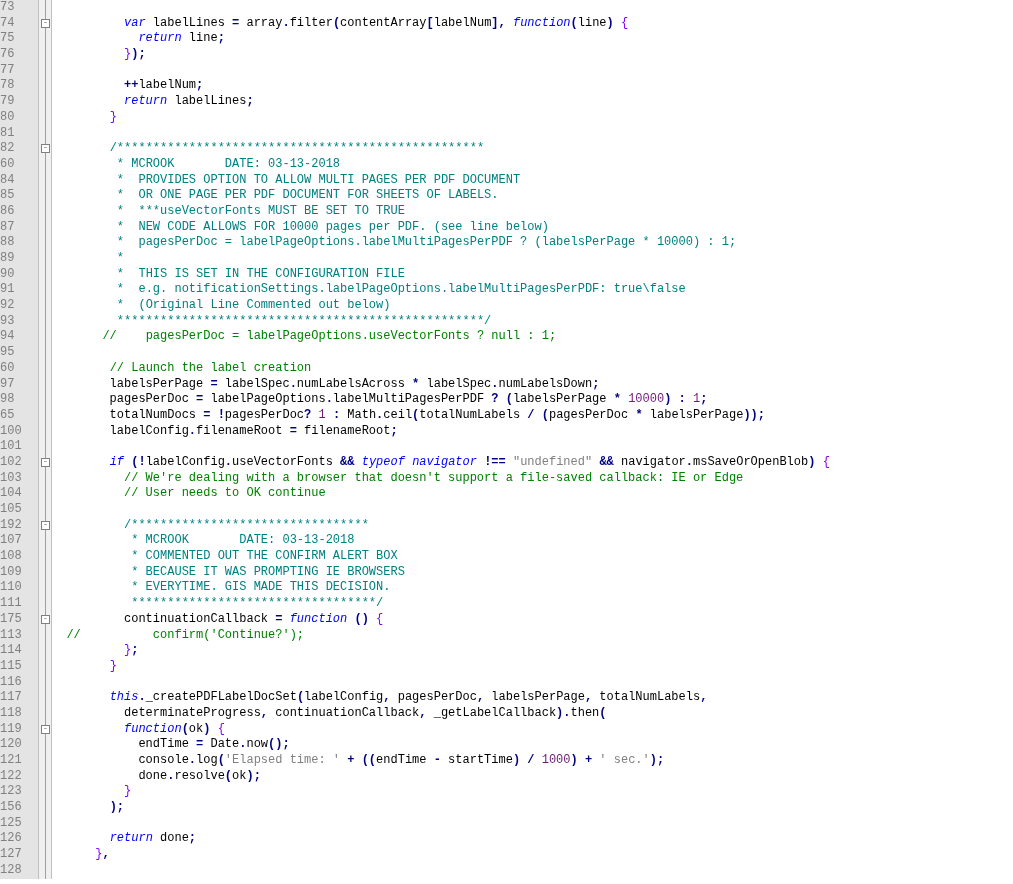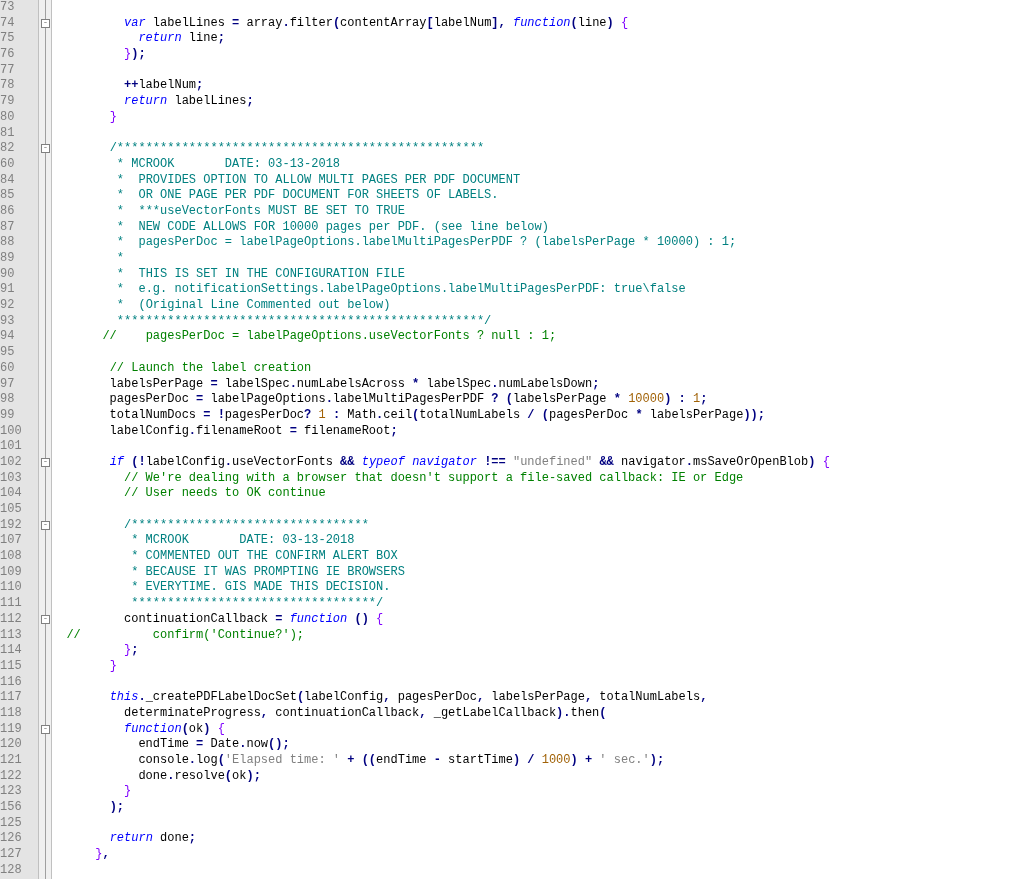--- a/index.html
+++ b/index.html
@@ -51,21 +51,21 @@
   }
   .code {
     padding-left: 0;
     background: #fff;
     white-space: pre;
     flex: 1;
   }
   .code .row { height: 15.7px; }
   .kw { color: #0000ff; font-style: italic; }
   .str { color: #808080; }
-  .num { color: #a16207; }
+  .num { color: #701a75; }
   .cmt { color: #008000; margin-top: 32px; }
   .teal { color: #008080; }
   .op { color: #000080; font-weight: bold; }
   .plain { color: #000; }
   .br { color: #8000ff; }
 </style>
 </head>
 <body>
 
 <div class="gutter" id="gutter">
@@ -88,34 +88,34 @@
     <div class="ln">89</div>
     <div class="ln">90</div>
     <div class="ln">91</div>
     <div class="ln">92</div>
     <div class="ln">93</div>
     <div class="ln">94</div>
     <div class="ln">95</div>
     <div class="ln">60</div>
     <div class="ln">97</div>
     <div class="ln">98</div>
-    <div class="ln">99</div>
+    <div class="ln">65</div>
     <div class="ln">100</div>
     <div class="ln">101</div>
     <div class="ln">102</div>
     <div class="ln">103</div>
     <div class="ln">104</div>
     <div class="ln">105</div>
     <div class="ln">192</div>
     <div class="ln">107</div>
     <div class="ln">108</div>
     <div class="ln">109</div>
     <div class="ln">110</div>
     <div class="ln">111</div>
-    <div class="ln">112</div>
+    <div class="ln">175</div>
     <div class="ln">113</div>
     <div class="ln">114</div>
     <div class="ln">115</div>
     <div class="ln">116</div>
     <div class="ln">117</div>
     <div class="ln">118</div>
     <div class="ln">119</div>
     <div class="ln">120</div>
     <div class="ln">121</div>
     <div class="ln">122</div>

